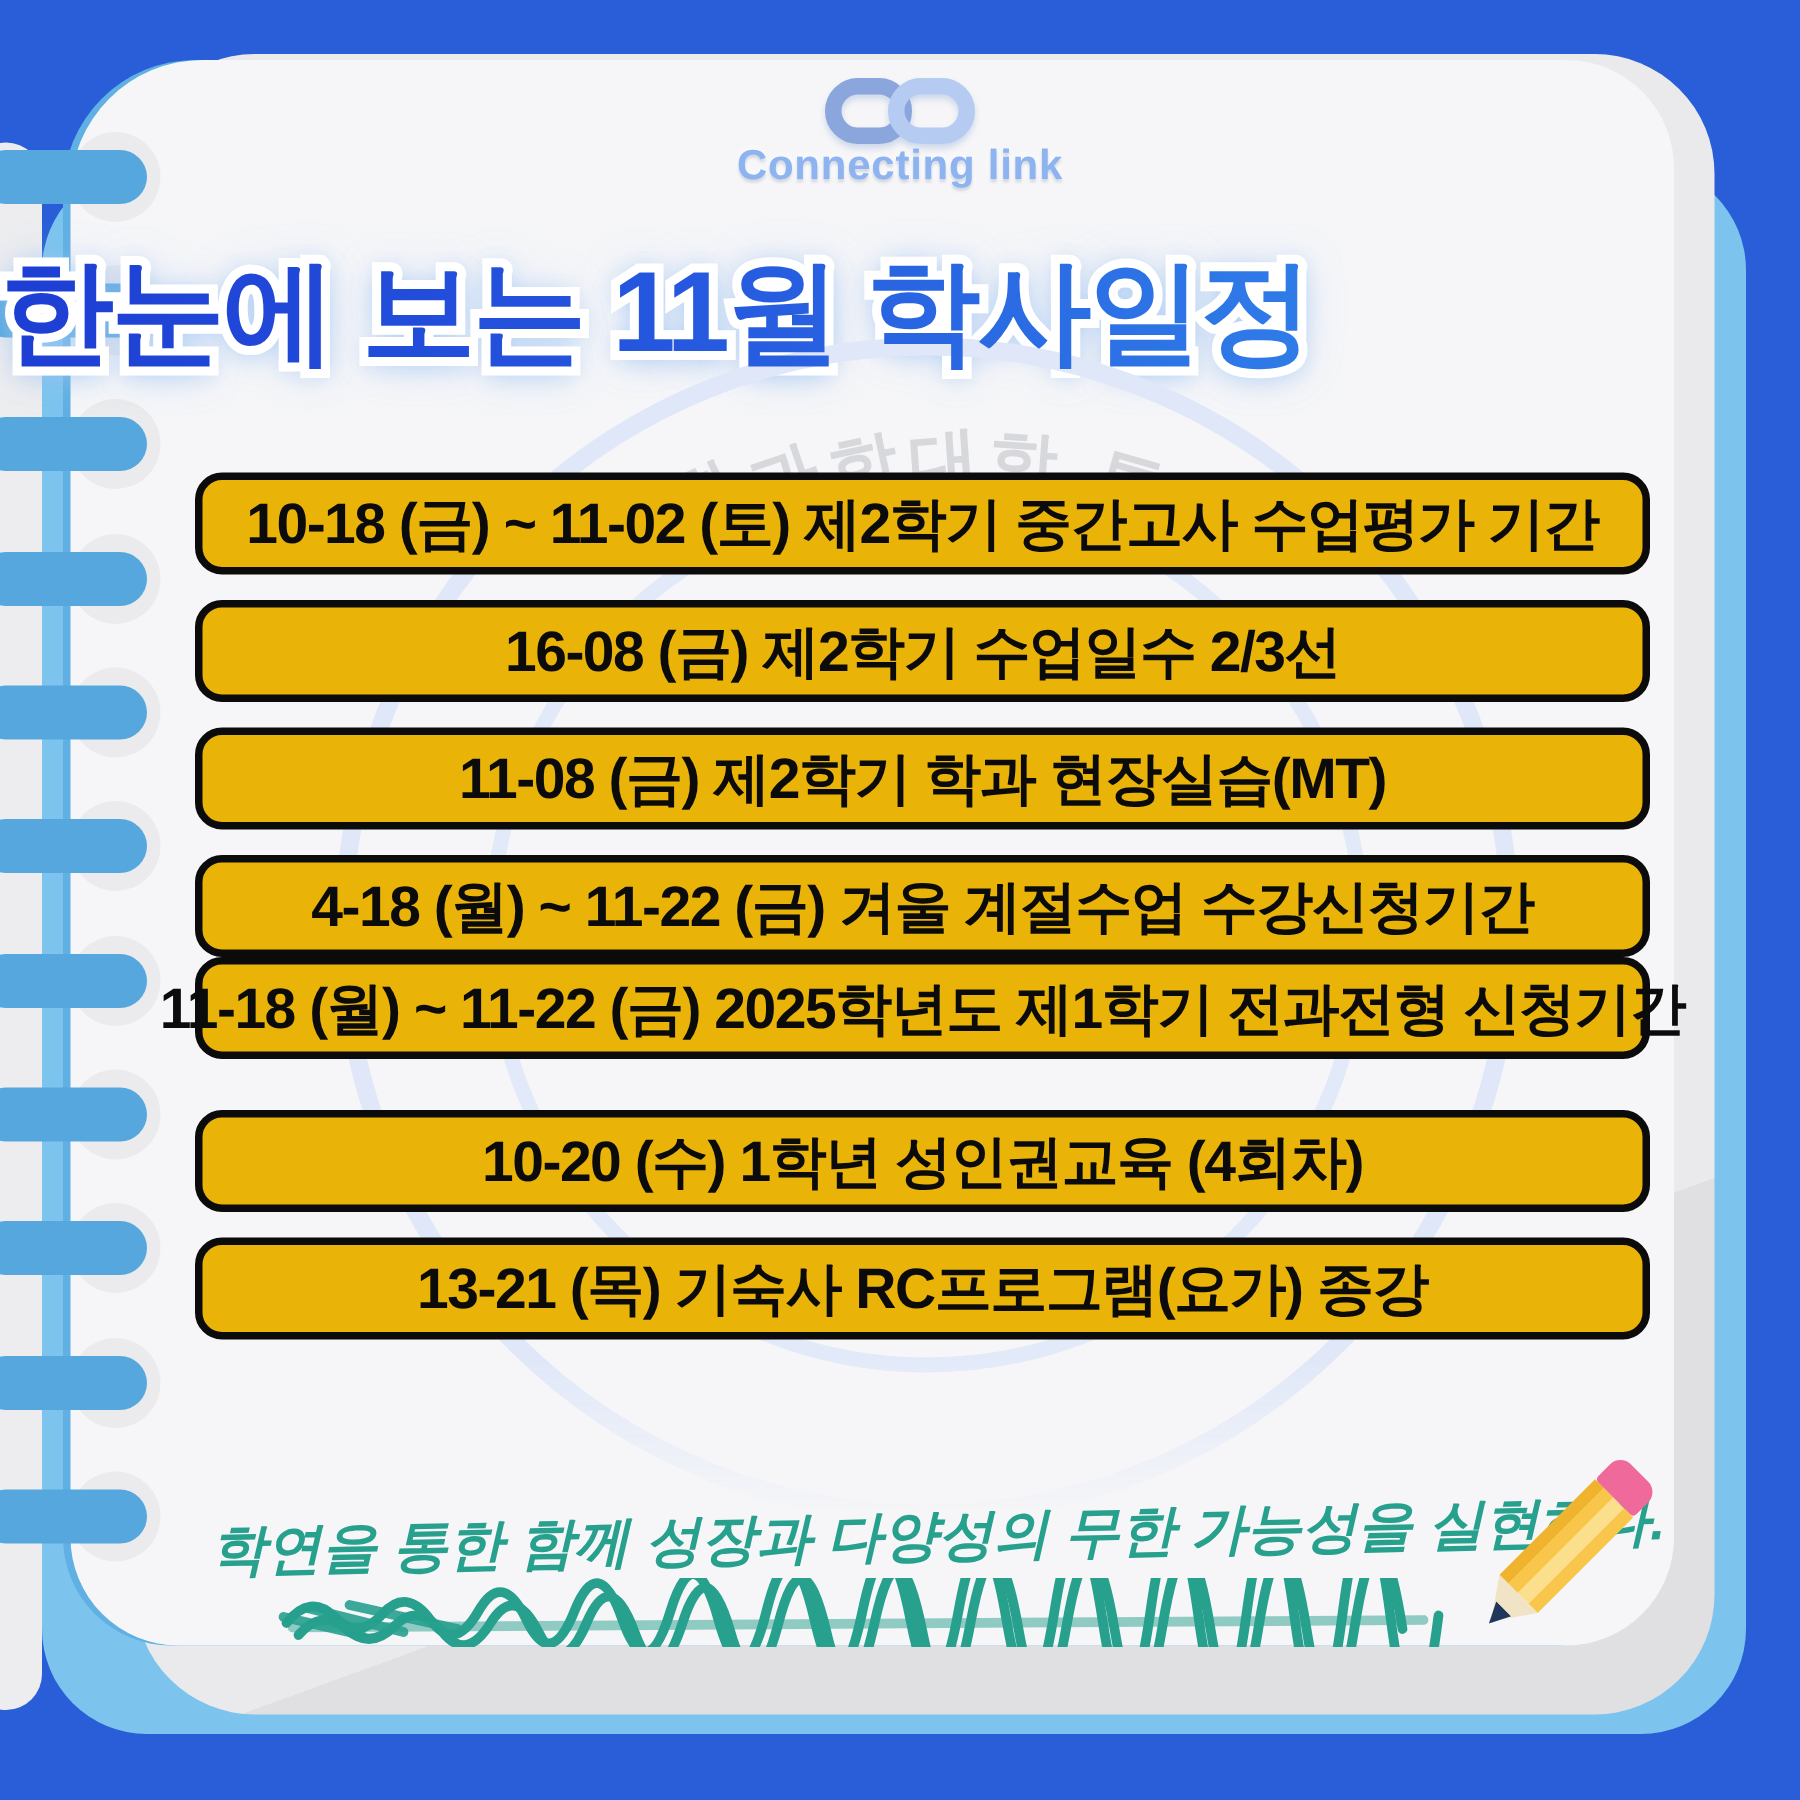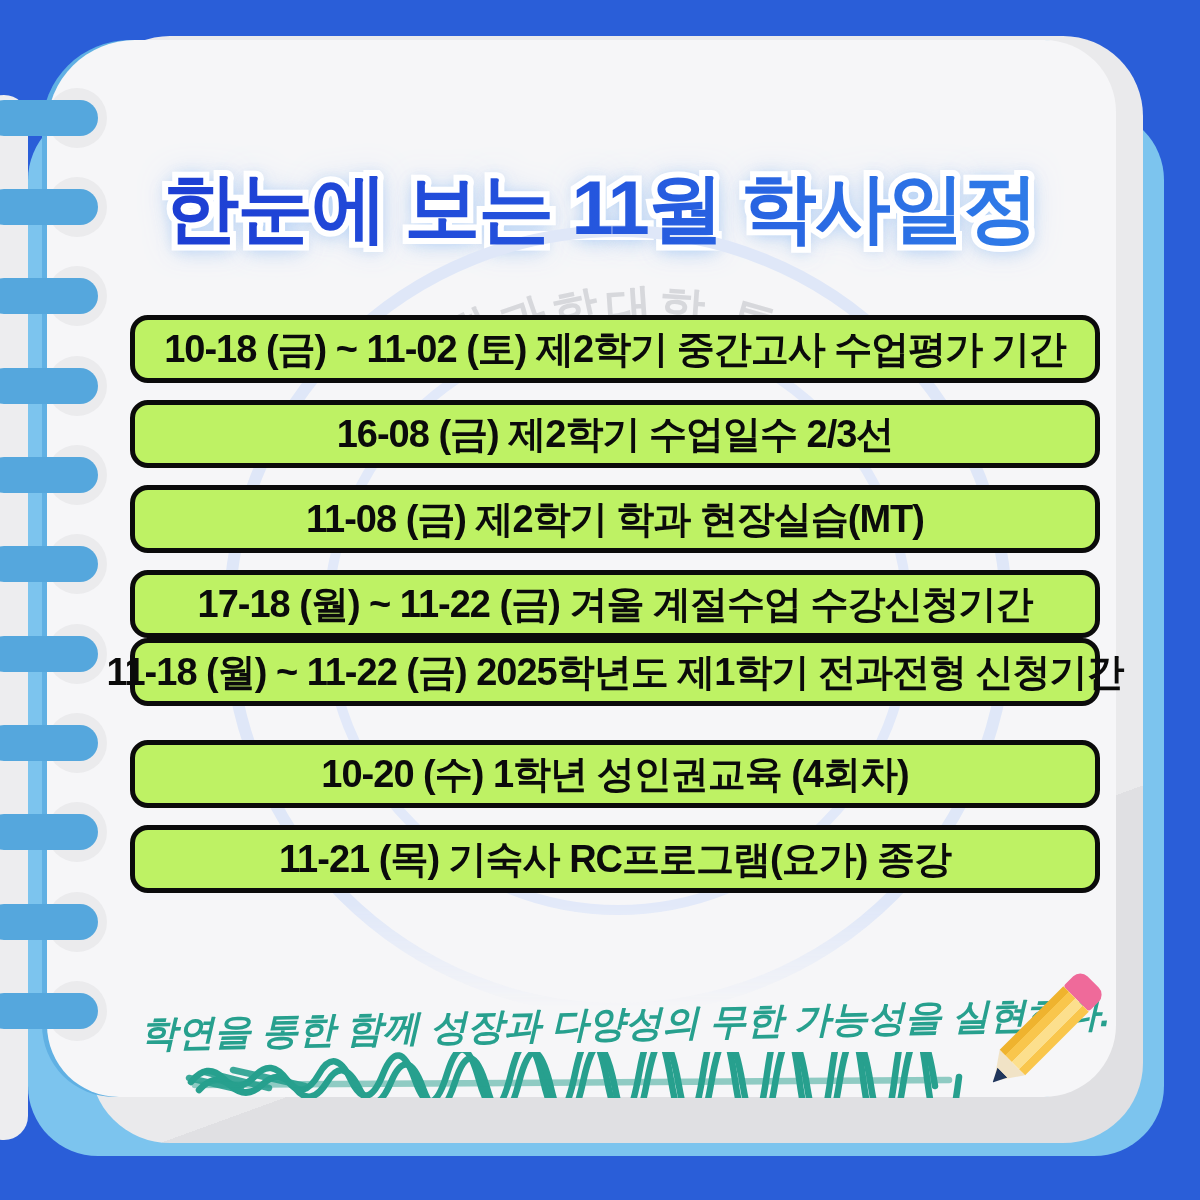--- a/index.html
+++ b/index.html
@@ -27,41 +27,41 @@
   .logo-wrap { position:absolute; left:0; top:52px; width:1200px; text-align:center; }
   .chain { display:inline-block; filter:drop-shadow(0 3px 2px rgba(130,160,210,.35)); height:46px; }
   .chain .link { display:inline-block; width:58px; height:44px; border-radius:22px; border:11px solid; vertical-align:top; }
   .chain .l1 { border-color:#8ba6dc; }
   .chain .l2 { border-color:#b5cbf1; margin-left:-16px; }
   .brand-name { position:absolute; left:0; top:42px; width:1200px; text-align:center;
                 font-size:28px; font-weight:800; letter-spacing:.5px; color:#8db4f0;
                 text-shadow:0 2px 2px rgba(160,170,190,.45), 0 0 6px rgba(255,255,255,.9); }
 
   
-  .title { position:absolute; left:0; top:158px; width:1200px; text-align:center;
+  .title { position:absolute; left:0; top:158px; width:1200px; text-align:left;
            font-size:76px; font-weight:900; letter-spacing:-2px; white-space:nowrap; }
   .title-inner { position:relative; display:inline-block; }
   .title-inner::before { content:attr(data-text); position:absolute; left:0; top:0; z-index:0;
            color:#fff; -webkit-text-stroke:12px #fff;
            text-shadow:0 0 14px rgba(160,198,245,.95), 0 0 30px rgba(160,198,245,.75), 0 6px 18px rgba(160,198,245,.6); }
   .title-fill { position:relative; z-index:1;
            background:linear-gradient(92deg,#1d3ed3 0%,#2453dd 45%,#2f7ce8 100%);
            -webkit-background-clip:text; background-clip:text; color:transparent; }
 
   
   .watermark { position:absolute; left:223px; top:225px; width:790px; height:790px; z-index:1;
                -webkit-mask-image:linear-gradient(180deg,#000 86%,transparent 99%);
                mask-image:linear-gradient(180deg,#000 86%,transparent 99%); }
   .wm-ring-outer { position:absolute; inset:0; border:12px solid #dfe7f8; border-radius:50%; }
   .wm-ring-inner { position:absolute; inset:100px; border:10px solid #e2e9f9; border-radius:50%; }
   .wm-char { position:absolute; font-size:46px; font-weight:700; color:#d7d8dc; }
 
   
   .sched-box { position:absolute; left:130px; width:970px; height:68px; z-index:3;
-               background:#bef264; border:5px solid #0b0b0b; border-radius:18px;
+               background:#eab308; border:5px solid #0b0b0b; border-radius:18px;
                display:flex; align-items:center; justify-content:center;
                font-size:38px; font-weight:700; letter-spacing:-1px; color:#0b0b0b; white-space:nowrap; }
 
   
   .slogan { position:absolute; left:140px; top:1000px; width:900px; z-index:3; text-align:center;
             font-size:37px; font-weight:600; font-style:italic; letter-spacing:0;
             color:#27a08e; transform:rotate(-1.2deg); white-space:nowrap; }
   .scribble { position:absolute; left:185px; top:1052px; z-index:3; }
 
   .pencil { position:absolute; left:1022px; top:960px; width:36px; height:150px; z-index:4;
@@ -114,46 +114,52 @@
     <div class="wm-ring-inner"></div>
     <span class="wm-char" style="left:224px;top:75px;transform:rotate(-26deg)">활</span>
     <span class="wm-char" style="left:277px;top:63px;transform:rotate(-19deg)">과</span>
     <span class="wm-char" style="left:330px;top:55px;transform:rotate(-12deg)">학</span>
     <span class="wm-char" style="left:383px;top:51px;transform:rotate(-4deg)">대</span>
     <span class="wm-char" style="left:436px;top:53px;transform:rotate(4deg)">학</span>
     <span class="wm-char" style="left:507px;top:67px;transform:rotate(16deg)">특</span>
     <span class="wm-char" style="left:557px;top:81px;transform:rotate(23deg)">수</span>
   </div>
 
+  <div class="logo-wrap">
+    <span class="chain">
+      <span class="link l1"></span><span class="link l2"></span>
+    </span>
+    <div class="brand-name">Connecting link</div>
+  </div>
 
   <h1 class="title">
     <span class="title-inner" data-text="한눈에 보는 11월 학사일정"><span class="title-fill">한눈에 보는 11월 학사일정</span></span>
   </h1>
 
   <div>
     <div class="sched-box" style="top:315px">
         <span>10-18 (금) ~ 11-02 (토) 제2학기 중간고사 수업평가 기간</span>
       </div>
     <div class="sched-box" style="top:400px">
         <span>16-08 (금) 제2학기 수업일수 2/3선</span>
       </div>
     <div class="sched-box" style="top:485px">
         <span>11-08 (금) 제2학기 학과 현장실습(MT)</span>
       </div>
     <div class="sched-box" style="top:570px">
-        <span>17-18 (월) ~ 11-22 (금) 겨울 계절수업 수강신청기간</span>
+        <span>4-18 (월) ~ 11-22 (금) 겨울 계절수업 수강신청기간</span>
       </div>
     <div class="sched-box" style="top:638px">
         <span>11-18 (월) ~ 11-22 (금) 2025학년도 제1학기 전과전형 신청기간</span>
       </div>
     <div class="sched-box" style="top:740px">
         <span>10-20 (수) 1학년 성인권교육 (4회차)</span>
       </div>
     <div class="sched-box" style="top:825px">
-        <span>11-21 (목) 기숙사 RC프로그램(요가) 종강</span>
+        <span>13-21 (목) 기숙사 RC프로그램(요가) 종강</span>
       </div>
   </div>
 
   <div class="slogan">학연을 통한 함께 성장과 다양성의 무한 가능성을 실현하다.</div>
 
   <svg class="scribble" width="800" height="46" viewBox="0 0 800 46">
     <g fill="none" stroke="#27a08e" stroke-width="6.5" stroke-linecap="round">
       <path d="M6,30 Q22,10 38,26 T70,24 T102,28 T134,22 T166,28 T198,22 T230,28 T262,22 T294,28 T326,22 T358,28 T390,22 T422,28 T454,22 T486,28 T518,22 T550,28 T582,22 T614,26 T646,24 T678,26 T710,24 T742,26 T774,25"></path>
       <path d="M14,38 Q30,20 46,34 T78,32 T110,36 T142,30 T174,36 T206,30 T238,36 T270,30 T302,36 T334,30 T366,36 T398,30 T430,36 T462,30 T494,34 T526,32 T558,34 T590,32 T622,34 T654,33 T686,34 T718,33 T750,34"></path>
       <path d="M4,26 L56,38 M20,20 L84,36 M48,18 L120,34" opacity="0.9"></path>

